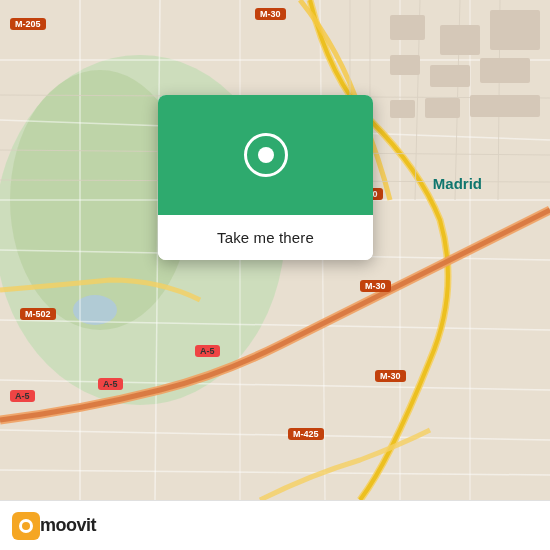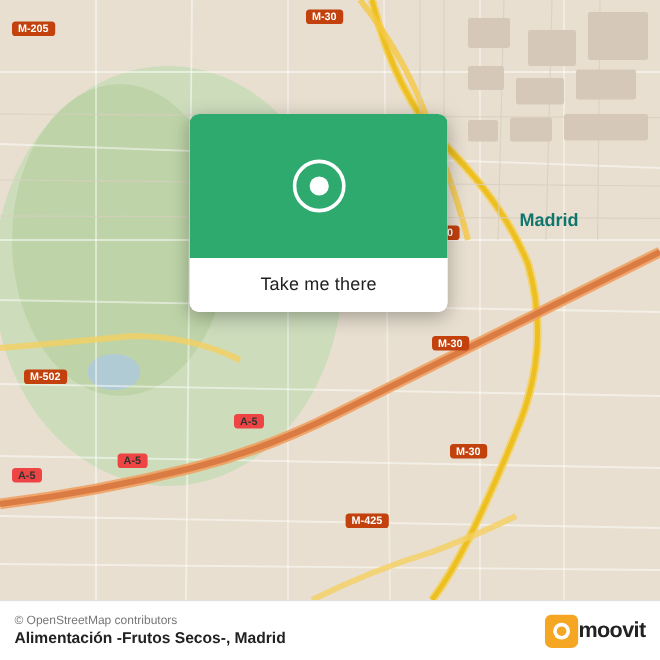--- a/index.html
+++ b/index.html
@@ -241,24 +241,20 @@
         <div class="pin-circle-outer">
           <div class="pin-circle-inner"></div>
         </div>
       </div>
     </div>
     <button class="popup-button">Take me there</button>
   </div>
 </div>
 
 <div class="bottom-bar">
-  <div class="bottom-left">
-    <span class="copyright-text">© OpenStreetMap contributors</span>
-    <span class="location-name">Alimentación -Frutos Secos-, Madrid</span>
-  </div>
   <div class="moovit-logo">
     <svg class="moovit-logo-icon" viewBox="0 0 28 28" xmlns="http://www.w3.org/2000/svg">
       <rect width="28" height="28" rx="6" fill="#f5a623"></rect>
       <circle cx="14" cy="14" r="7" fill="white"></circle>
       <circle cx="14" cy="14" r="4" fill="#f5a623"></circle>
     </svg>
     <span class="moovit-text">moovit</span>
   </div>
 </div>
 

